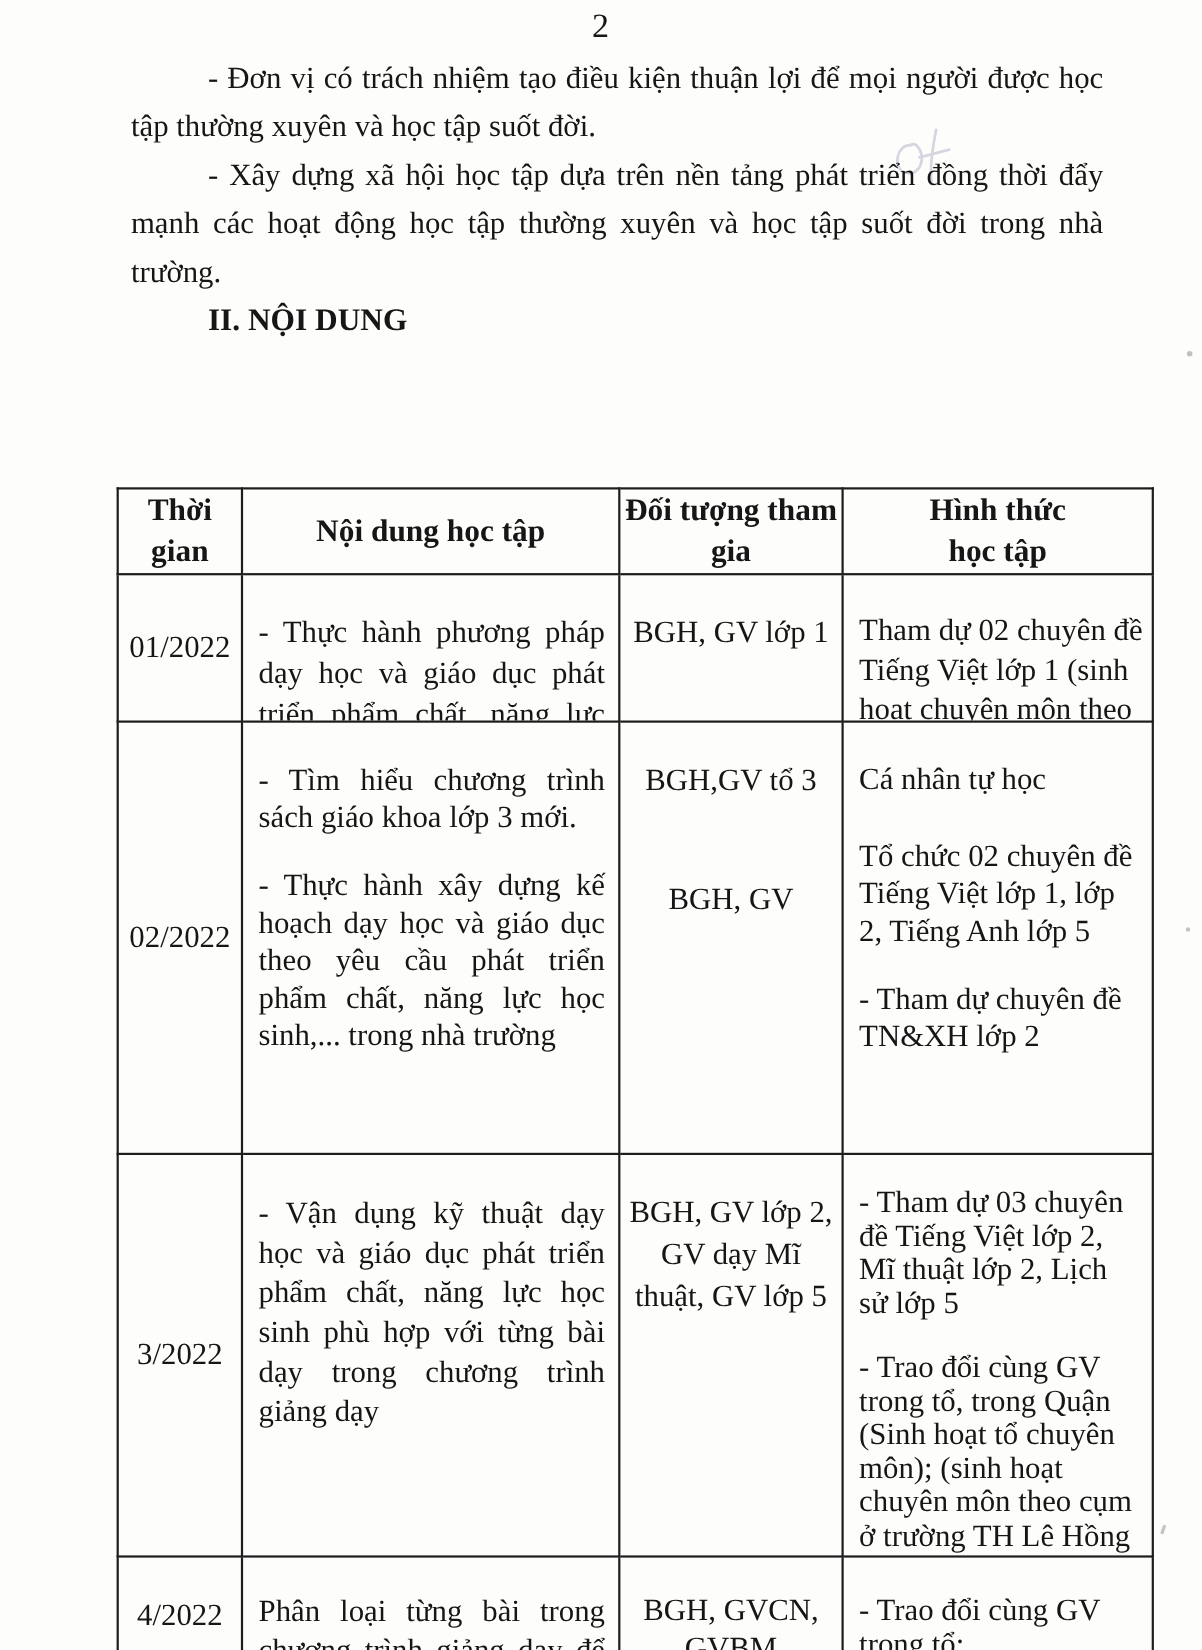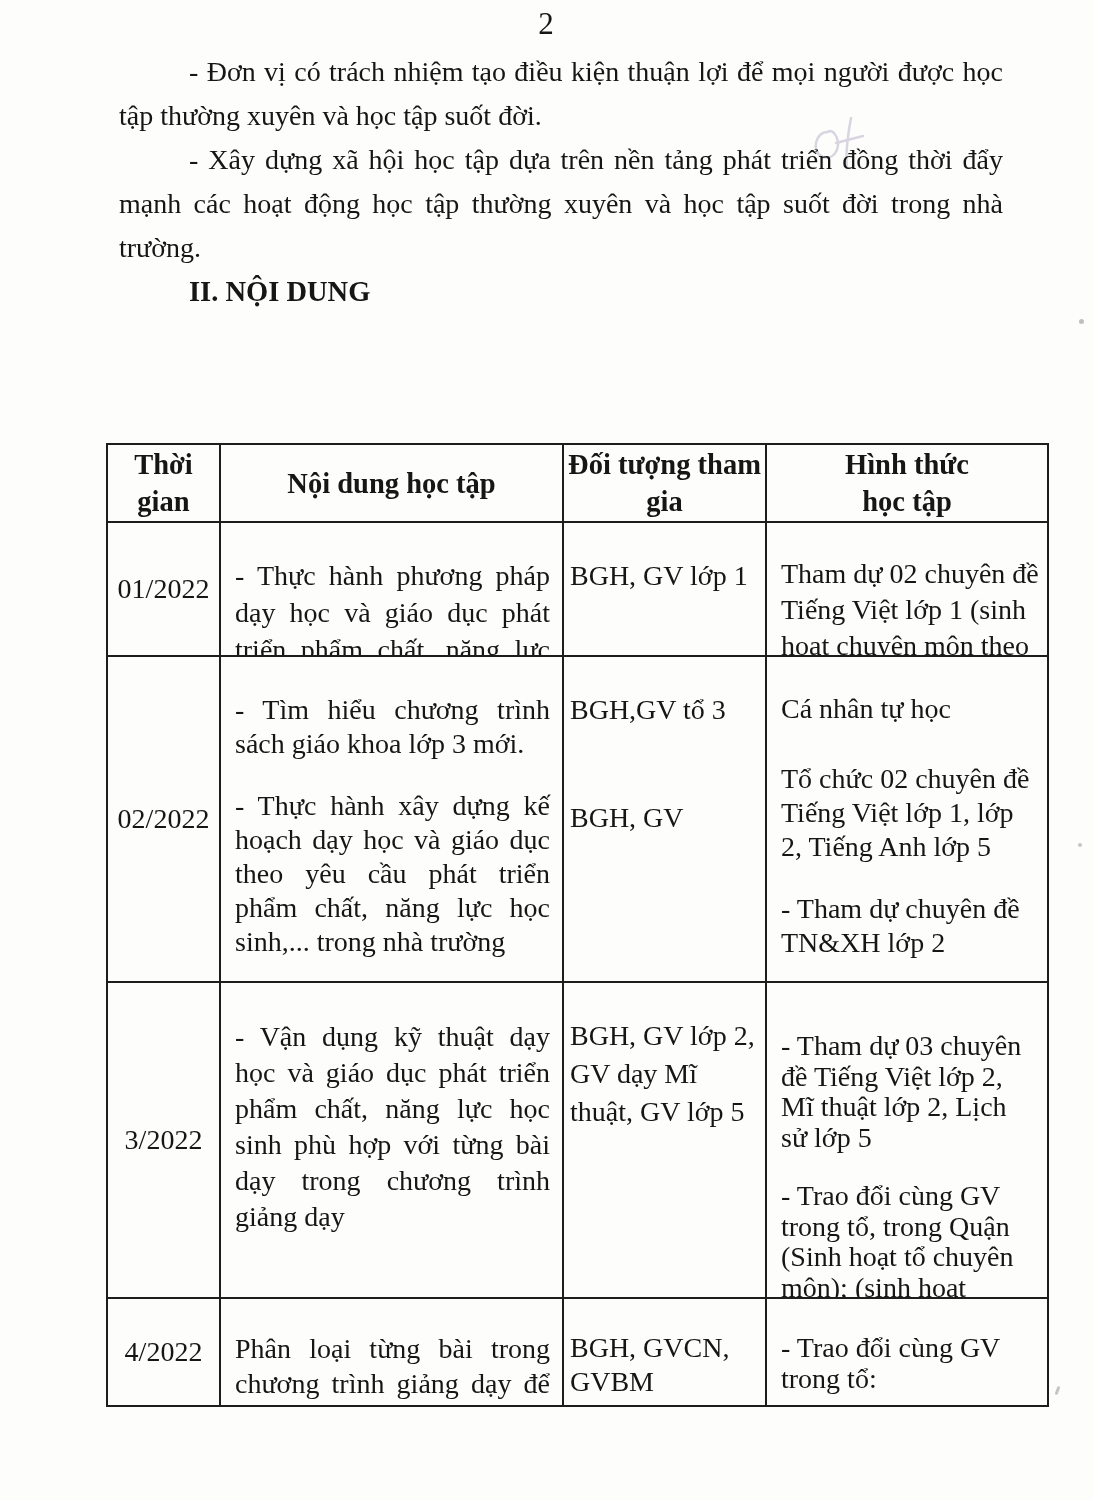--- a/index.html
+++ b/index.html
@@ -78,57 +78,58 @@
     height: 76px;
     vertical-align: middle;
     text-align: center;
     font-weight: bold;
     line-height: 37px;
     font-size: 28.5px;
   }
   
   .cb { box-sizing: border-box; overflow: hidden; padding: 5px 10px; }
   tr.r1 .cb { height: 132px; }
-  tr.r2 .cb { height: 324px; }
-  tr.r3 .cb { height: 314px; font-family: Liberation Serif, serif; }
+  tr.r2 .cb { height: 391px; }
+  tr.r3 .cb { height: 364px; font-family: Liberation Serif, serif; }
   tr.r4 .cb { height: 106px; }
 
   td.time .cb {
     display: flex;
     align-items: center;
     justify-content: center;
     padding: 0;
     text-align: right;
   }
   td.content .cb {
     text-align: justify;
     line-height: 37px;
     padding: 6px 12px 4px 14px;
   }
   tr.r2 td.content .cb { line-height: 34px; padding-top: 8px; }
   tr.r3 td.content .cb { line-height: 36px; padding-top: 8px; }
   tr.r4 td.content .cb { line-height: 35px; padding-top: 4px; }
   td.content p + p { margin-top: 0; }
 
   td.participants .cb {
+    text-align: center;
     line-height: 38px;
     padding: 6px 6px;
   }
   tr.r2 td.participants p + p { margin-top: 70px; }
   tr.r4 td.participants .cb { line-height: 34px; padding-top: 4px; }
 
   td.form .cb {
     text-align: left;
     line-height: 36px;
     padding: 5px 8px 4px 14px;
   }
   tr.r2 td.form .cb { line-height: 34px; padding-top: 7px; }
   tr.r2 td.form p.gap-lg { margin-top: 36px; }
   tr.r2 td.form p.gap-sm { margin-top: 3px; }
-  tr.r3 td.form .cb { line-height: 30.5px; padding-top: 20px; }
+  tr.r3 td.form .cb { line-height: 30.5px; padding-top: 1px; }
   tr.r3 td.form p + p { margin-top: 2px; }
   tr.r4 td.form .cb { line-height: 31px; padding-top: 5px; }
 </style>
 </head>
 <body>
 
 <div class="page">
 
   <div class="page-number">2</div>
 

